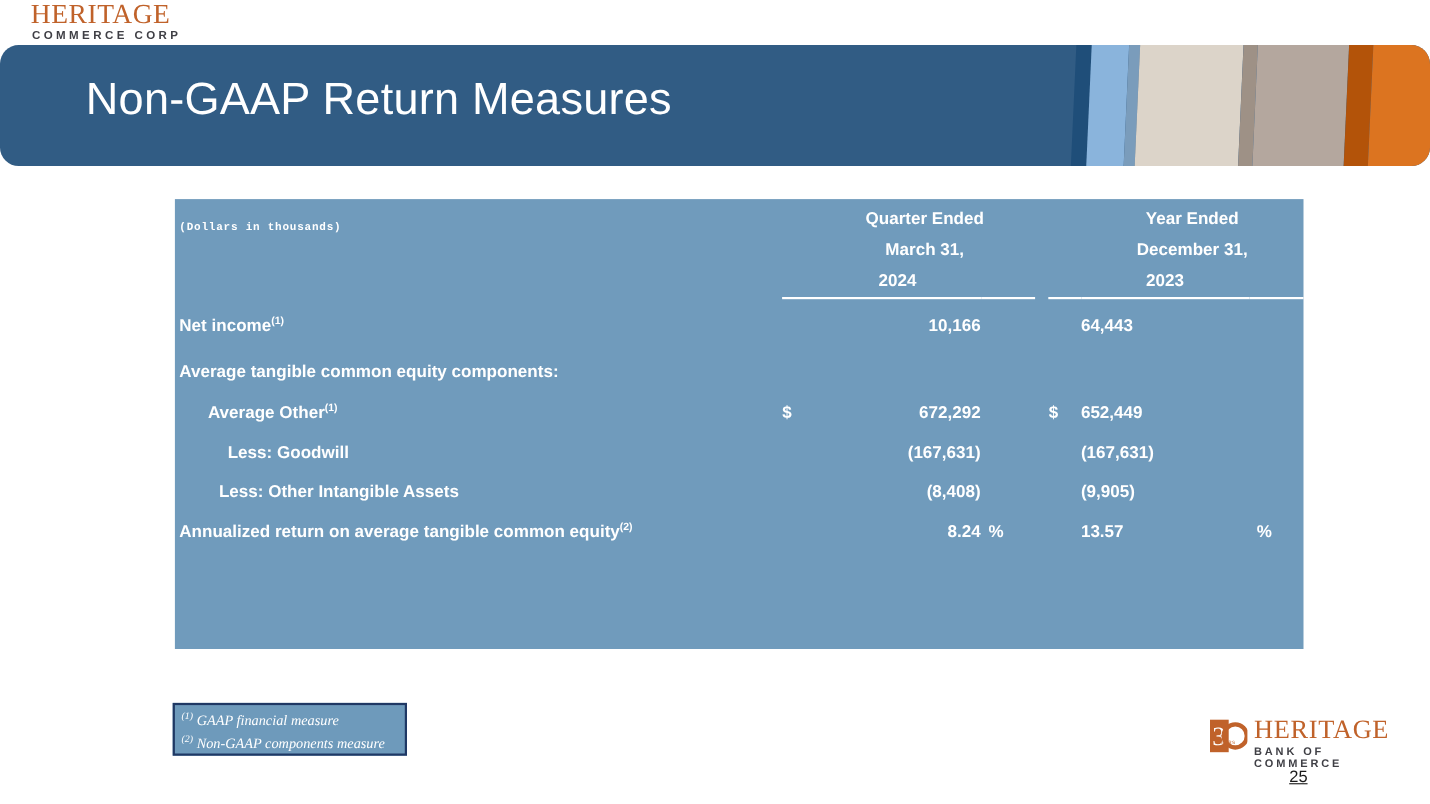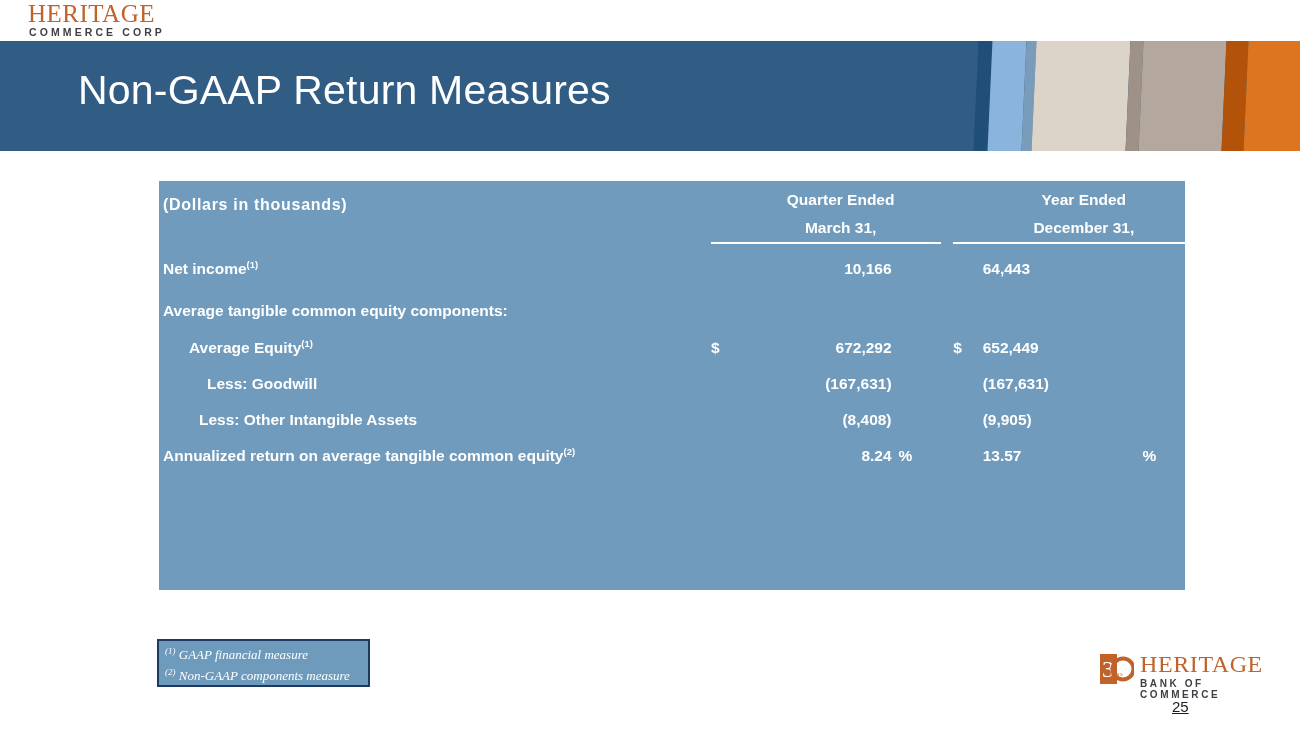--- a/index.html
+++ b/index.html
@@ -47,20 +47,21 @@
     margin-left: 1px;
   }
 
   
   #banner {
     position: absolute;
     left: 0; top: 41px;
     width: 1300px; height: 110px;
     background: #315C84;
     overflow: hidden;
+    border-radius: 17px;
   }
   #banner-title {
     position: absolute;
     left: 78px; top: 26px;
     font-size: 41px;
     color: #ffffff;
     font-weight: 400;
     letter-spacing: 0.2px;
     white-space: nowrap;
   }
@@ -99,23 +100,24 @@
   .c-pct2   { width: 46px;  text-align: left; padding-left: 7px !important; }
 
   .hdr-cell {
     text-align: center;
     font-size: 15.5px;
     font-weight: bold;
     line-height: 28px;
     color: #ffffff;
   }
   .unit-note {
-    font-size: 16px;
+    font-size: 10px;
     font-weight: bold;
     letter-spacing: 0.7px;
+    font-family: Liberation Mono, monospace;
   }
   sup {
     font-size: 9.5px;
     vertical-align: super;
     line-height: 0;
     font-weight: bold;
   }
   .ruled { border-bottom: 2.5px solid #ffffff; }
 
   
@@ -214,20 +216,30 @@
         <td class="c-val2 hdr-cell" colspan="2">Year Ended</td>
       </tr>
       <tr>
         <td class="c-label" style="height:28px;"></td>
         <td class="c-cur1"></td>
         <td class="c-val1 hdr-cell" colspan="2">March 31,</td>
         <td class="c-gap"></td>
         <td class="c-cur2"></td>
         <td class="c-val2 hdr-cell" colspan="2">December 31,</td>
       </tr>
+      <tr>
+        <td class="c-label" style="height:28px;"></td>
+        <td class="c-cur1 ruled"></td>
+        <td class="c-val1 hdr-cell ruled">2024</td>
+        <td class="c-pct1"></td>
+        <td class="c-gap"></td>
+        <td class="c-cur2 ruled"></td>
+        <td class="c-val2 hdr-cell ruled">2023</td>
+        <td class="c-pct2"></td>
+      </tr>
 
     <tr>
           <td class="c-label" style="height: 35px; padding-left: 4px;"><span>Net income</span><sup>(1)</sup></td>
           <td class="c-cur1 ruled-above" style="border-top: 2.5px solid rgb(255, 255, 255);"></td>
           <td class="c-val1 ruled-above" style="border-top: 2.5px solid rgb(255, 255, 255);">10,166</td>
           <td class="c-pct1 ruled-above" style="border-top: 2.5px solid rgb(255, 255, 255); padding-left: 7px;"></td>
           <td class="c-gap"></td>
           <td class="c-cur2 ruled-above" style="border-top: 2.5px solid rgb(255, 255, 255);"></td>
           <td class="c-val2 ruled-above" style="border-top: 2.5px solid rgb(255, 255, 255);">64,443</td>
           <td class="c-pct2 ruled-above" style="border-top: 2.5px solid rgb(255, 255, 255); padding-left: 7px;"></td>
@@ -236,21 +248,21 @@
           <td class="c-label" style="height: 42px; padding-left: 4px;"><span>Average tangible common equity components:</span></td>
           <td class="c-cur1"></td>
           <td class="c-val1"></td>
           <td class="c-pct1" style="padding-left: 7px;"></td>
           <td class="c-gap"></td>
           <td class="c-cur2"></td>
           <td class="c-val2"></td>
           <td class="c-pct2" style="padding-left: 7px;"></td>
         </tr>
         <tr>
-          <td class="c-label" style="height: 37px; padding-left: 30px;"><span>Average Equity</span><sup>(1)</sup></td>
+          <td class="c-label" style="height: 37px; padding-left: 30px;"><span>Average Other</span><sup>(1)</sup></td>
           <td class="c-cur1">$</td>
           <td class="c-val1">672,292</td>
           <td class="c-pct1" style="padding-left: 7px;"></td>
           <td class="c-gap"></td>
           <td class="c-cur2">$</td>
           <td class="c-val2">652,449</td>
           <td class="c-pct2" style="padding-left: 7px;"></td>
         </tr>
         <tr>
           <td class="c-label" style="height: 36px; padding-left: 48px;"><span>Less: Goodwill</span></td>

